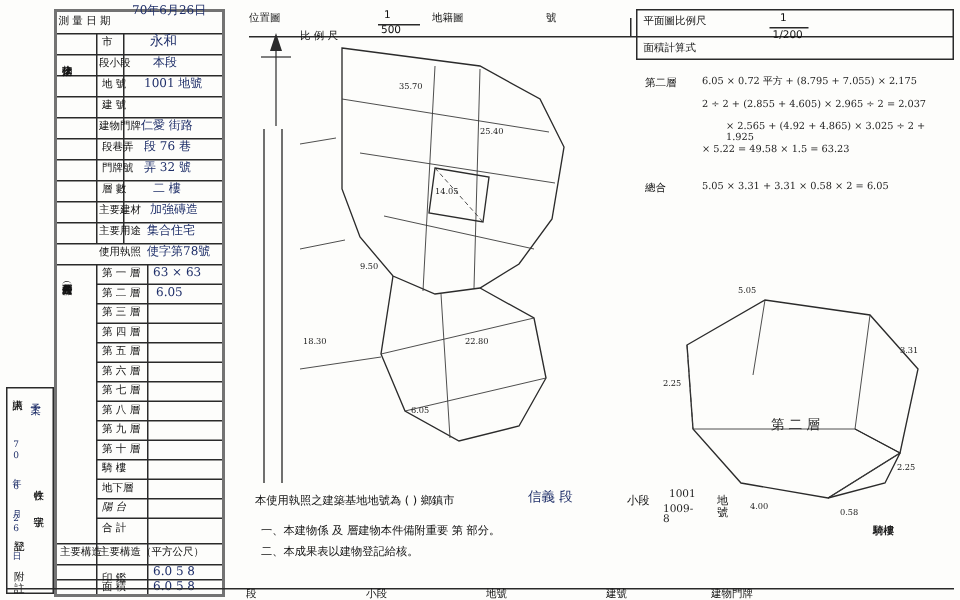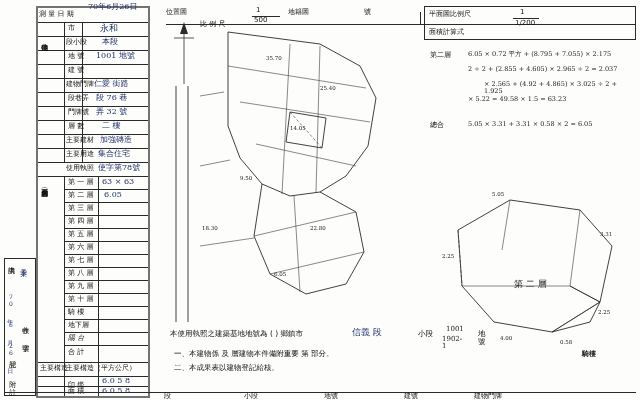--- a/index.html
+++ b/index.html
@@ -265,21 +265,21 @@
     <div class="lbl mini hand2" style="left:120px;top:150px;">0.58</div>
     <div class="lbl mini hand2" style="left:158px;top:120px;">2.25</div>
     <div class="lbl hand2" style="left:142px;top:160px;font-size:7px;font-weight:bold;">騎樓</div>
   </div>
 
   <div id="notes">
     <div class="lbl" style="left:0px;top:0px;font-size:7.5px;">本使用執照之建築基地地號為 ( ) 鄉鎮市</div>
     <div class="lbl hand" style="left:182px;top:-2px;font-size:9px;">信義 段</div>
     <div class="lbl" style="left:248px;top:0px;font-size:7.5px;">小段</div>
     <div class="lbl hand2" style="left:276px;top:-4px;font-size:7px;">1001</div>
-    <div class="lbl hand2" style="left:272px;top:6px;font-size:7px;">1902-1</div>
+    <div class="lbl hand2" style="left:272px;top:6px;font-size:7px;">1009-8</div>
     <div class="lbl" style="left:308px;top:0px;font-size:7.5px;">地號</div>
 
     <div class="lbl" style="left:4px;top:20px;font-size:7.5px;">一、本建物係 及 層建物本件備附重要 第 部分。</div>
     <div class="lbl" style="left:4px;top:34px;font-size:7.5px;">二、本成果表以建物登記給核。</div>
   </div>
 
   <div id="bottom-bar">
     <div class="lbl hand" style="left:30px;top:-1px;font-size:8px;margin-top:48px;">本和 縣鄉市</div>
     <div class="lbl" style="left:160px;top:0px;">段</div>
     <div class="lbl" style="left:240px;top:0px;">小段</div>

